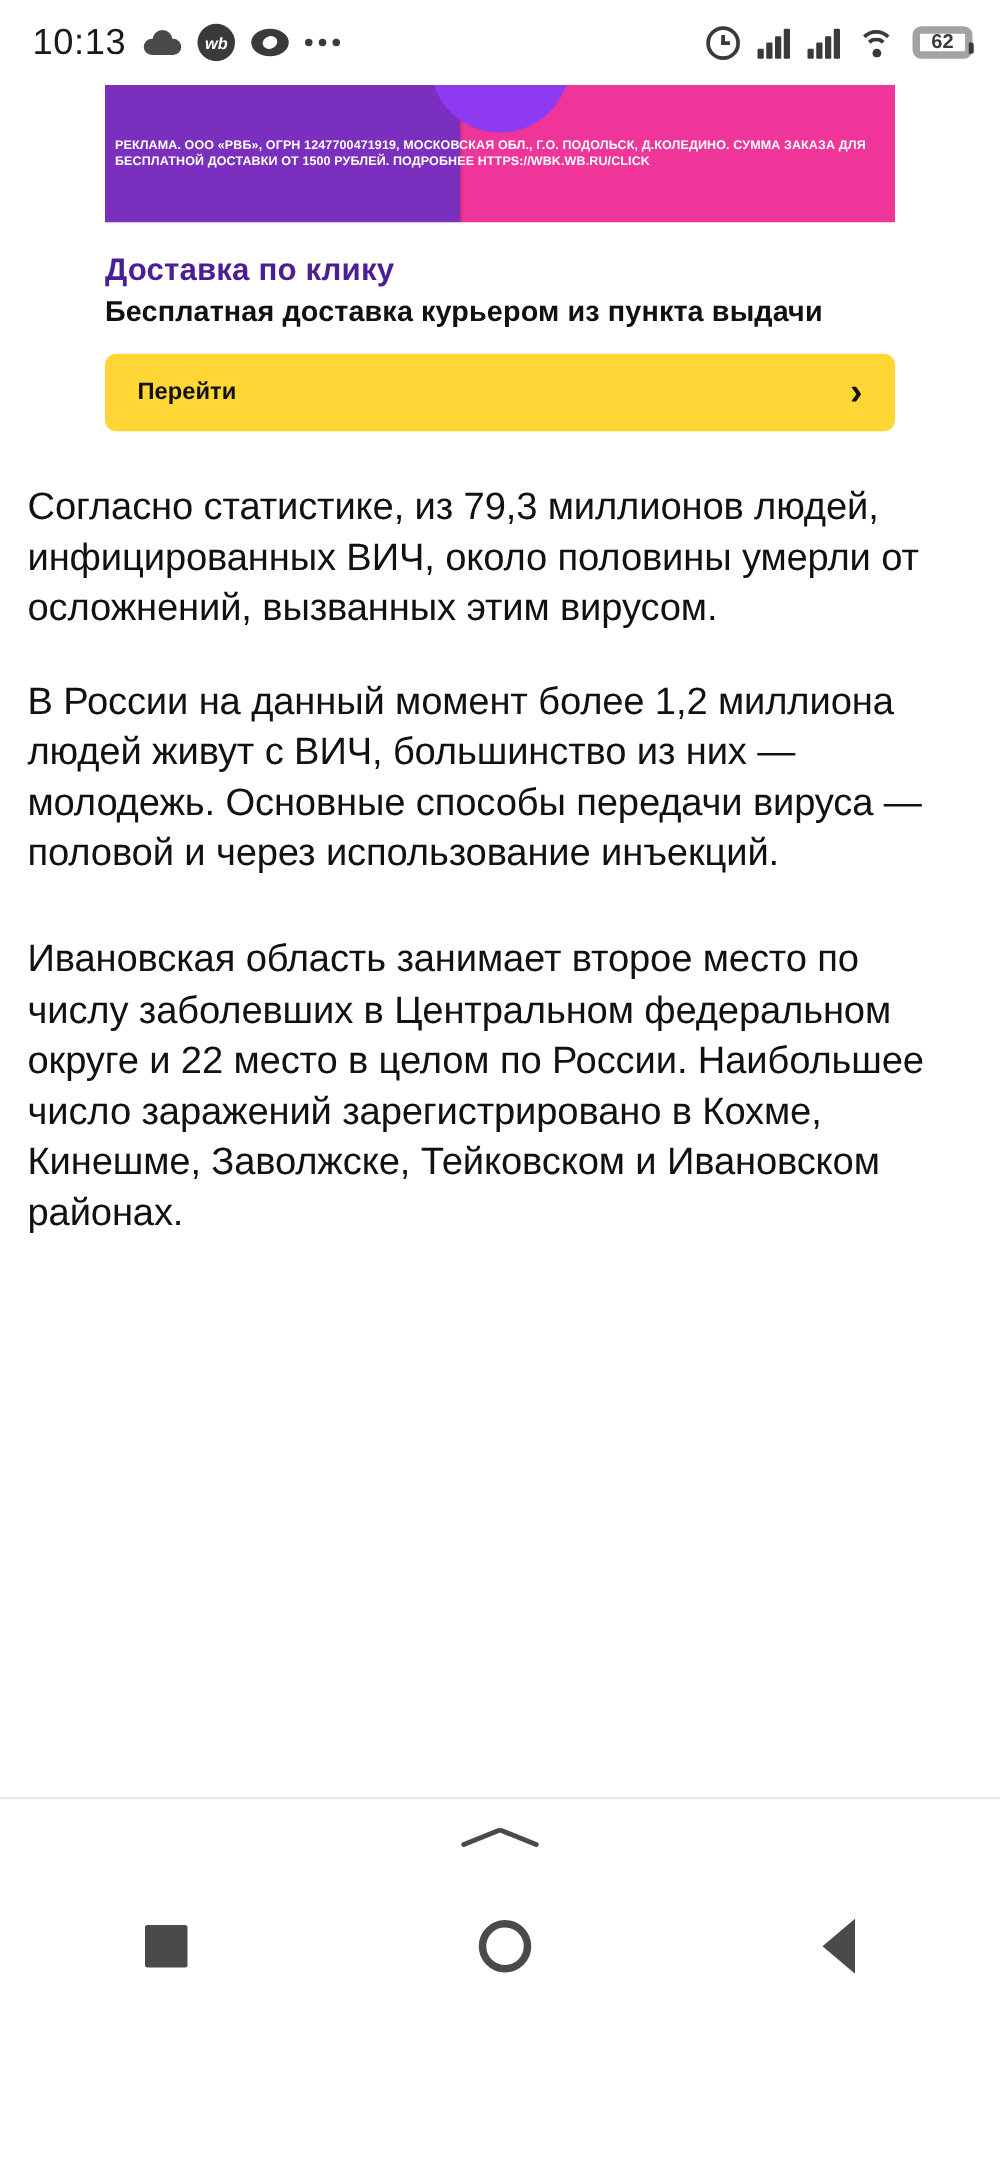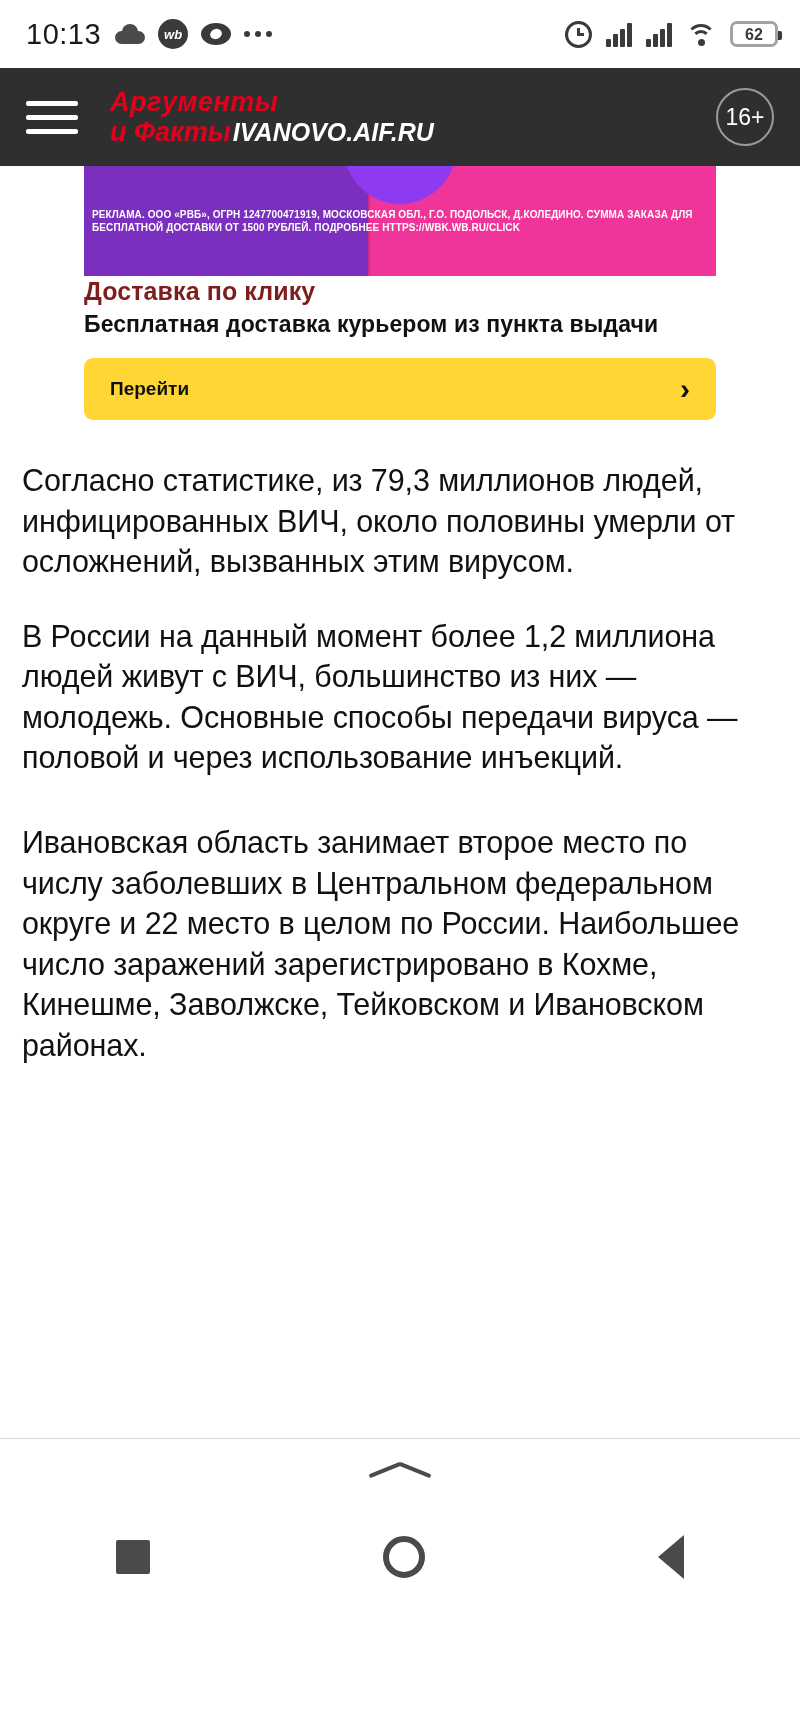--- a/index.html
+++ b/index.html
@@ -107,23 +107,23 @@
     border-left-color: transparent; border-right-color: transparent;
     border-radius: 50%;
   }
   .icon-wifi span:nth-child(1) { width: 30px; height: 30px; top: 2px; }
   .icon-wifi span:nth-child(2) { width: 19px; height: 19px; top: 8px; }
   .icon-wifi:after {
     content: ""; position: absolute; left: 12px; top: 17px;
     width: 7px; height: 7px; border-radius: 50%; background: #3a3a3a;
   }
   .icon-battery {
-    width: 48px; height: 26px; border: 3px solid #a3a3a3;
+    width: 48px; height: 26px; border: 6px solid #a3a3a3;
     border-radius: 7px; position: relative;
-    display: flex; align-items: flex-end; justify-content: center;
+    display: flex; align-items: center; justify-content: center;
     color: #3a3a3a; font-size: 16px; font-weight: 600;
   }
   .icon-battery:after {
     content: ""; position: absolute; right: -7px; top: 7px;
     width: 4px; height: 9px; background: #3a3a3a; border-radius: 0 2px 2px 0;
   }
 
   
   .siteheader {
     height: 98px;
@@ -214,24 +214,24 @@
     left: 0; right: 0; top: 42px;
     padding: 0 8px;
     font-size: 10px;
     line-height: 1.32;
     color: #ffffff;
     font-weight: 600;
     letter-spacing: .1px;
     z-index: 3;
   }
   .ad-title {
-    margin-top: 1px;
+    margin-top: 24px;
     font-size: 25px;
     font-weight: 700;
-    color: #7f1d1d;
+    color: #4c1d95;
     letter-spacing: .1px;
   }
   .ad-sub {
     margin-top: 5px;
     font-size: 23px;
     font-weight: 700;
     color: #111;
     letter-spacing: .1px;
   }
   .ad-cta {
@@ -349,35 +349,20 @@
       <span class="icon-wifi">
           <span></span>
           <span></span>
         </span>
       <span class="icon-battery">
         <span>62</span>
       </span>
     </div>
   </div>
 
-  <div class="siteheader">
-    <div class="burger">
-        <i></i>
-        <i></i>
-        <i></i>
-      </div>
-    <div class="logo-wrap">
-      <span class="logo-line1">Аргументы</span>
-      <span class="logo-line2">
-        <span class="logo-af">и Факты</span>
-        <span class="logo-domain">IVANOVO.AIF.RU</span>
-      </span>
-    </div>
-    <div class="age-badge">16+</div>
-  </div>
 
   <div class="adwrap">
     <div class="ad-banner">
       <div class="ad-left"></div>
       <div class="ad-right"></div>
       <div class="ad-split"></div>
       <div class="ad-circle"></div>
       <div class="ad-disclaimer">РЕКЛАМА. ООО «РВБ», ОГРН 1247700471919, МОСКОВСКАЯ ОБЛ., Г.О. ПОДОЛЬСК, Д.КОЛЕДИНО. СУММА ЗАКАЗА ДЛЯ БЕСПЛАТНОЙ ДОСТАВКИ ОТ 1500 РУБЛЕЙ. ПОДРОБНЕЕ HTTPS://WBK.WB.RU/CLICK</div>
     </div>
     <div class="ad-title">Доставка по клику</div>

